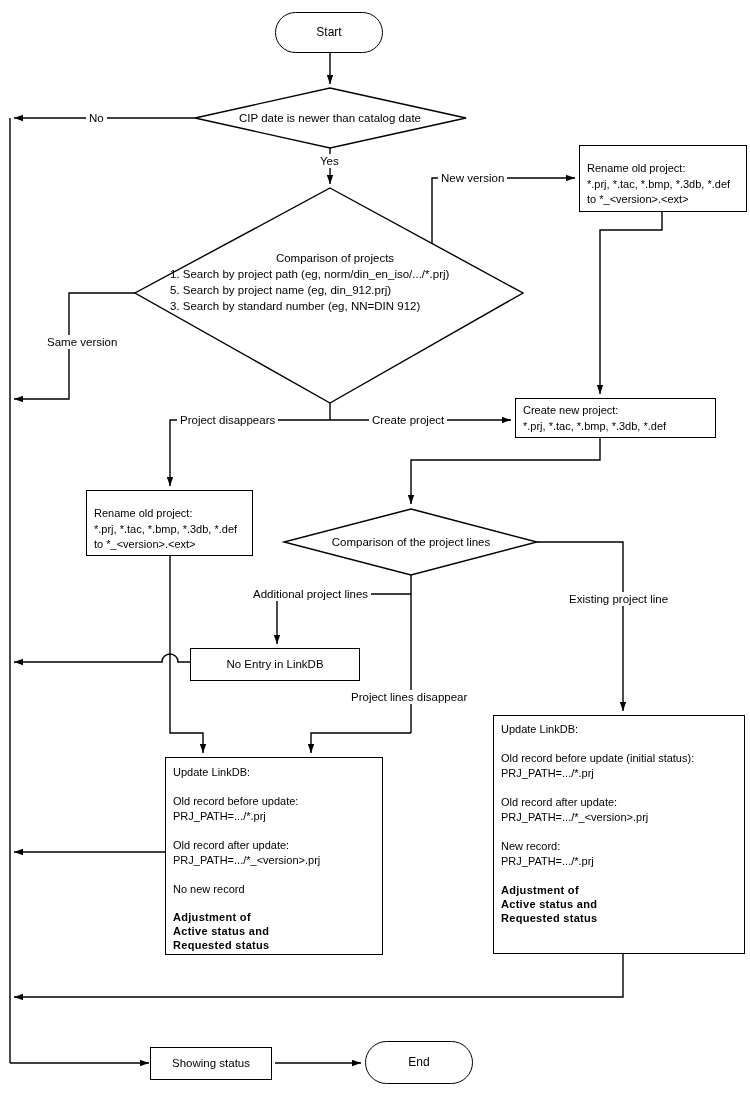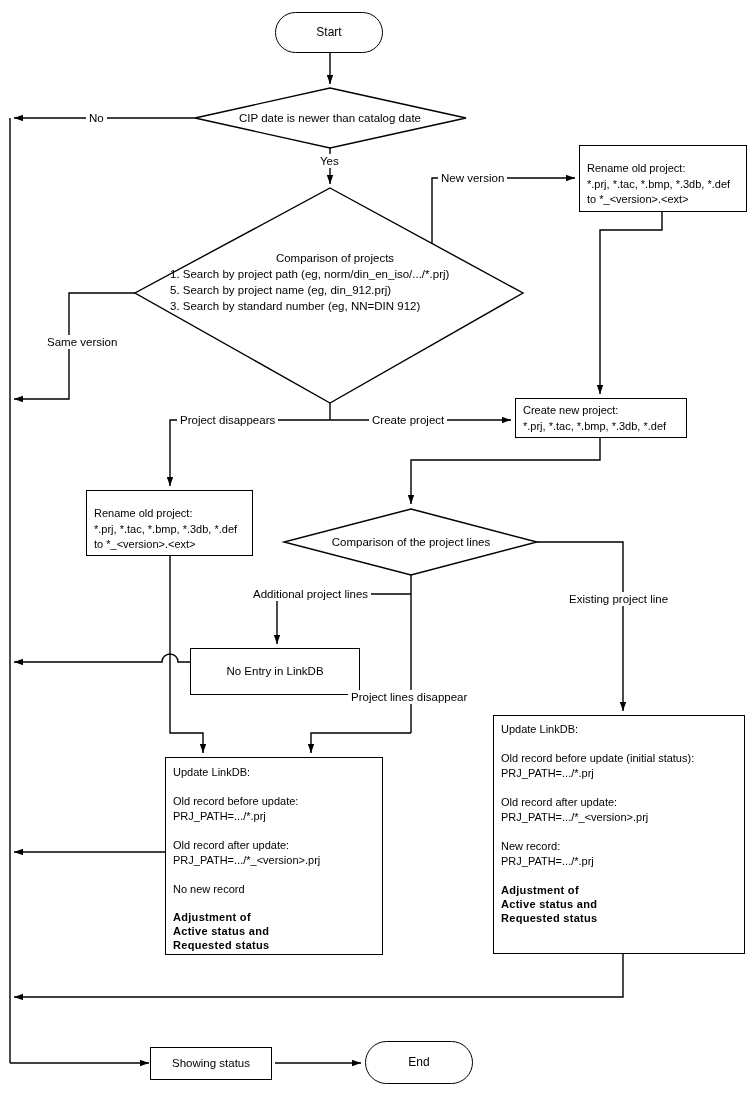--- a/index.html
+++ b/index.html
@@ -96,32 +96,32 @@
   </div>
 
   <div class="dtext" style="left:311px; top:535px; width:200px;">Comparison of the project lines</div>
 
   <div class="node rect" style="left:579px; top:145px; width:168px; height:67px;">
     <div>Rename old project:</div>
     <div>*.prj, *.tac, *.bmp, *.3db, *.def</div>
     <div>to *_&lt;version&gt;.&lt;ext&gt;</div>
   </div>
 
-  <div class="node rect" style="left:515px; top:398px; width:172px; height:40px; padding-top:4px;">
+  <div class="node rect" style="left:515px; top:398px; width:201px; height:40px; padding-top:4px;">
     <div>Create new project:</div>
     <div>*.prj, *.tac, *.bmp, *.3db, *.def</div>
   </div>
 
   <div class="node rect" style="left:86px; top:490px; width:167px; height:66px;">
     <div>Rename old project:</div>
     <div>*.prj, *.tac, *.bmp, *.3db, *.def</div>
     <div>to *_&lt;version&gt;.&lt;ext&gt;</div>
   </div>
 
-  <div class="node center" style="left:190px; top:648px; width:170px; height:47px; font-size:11.5px;">
+  <div class="node center" style="left:190px; top:648px; width:170px; height:33px; font-size:11.5px;">
     <span>No Entry in LinkDB</span>
   </div>
 
   <div class="node rect" style="left:165px; top:757px; width:218px; height:198px; padding-top:7px;">
     <div class="grp">
         <div>Update LinkDB:</div>
       </div>
     <div class="grp">
       <div>Old record before update:</div>
       <div>PRJ_PATH=.../*.prj</div>

